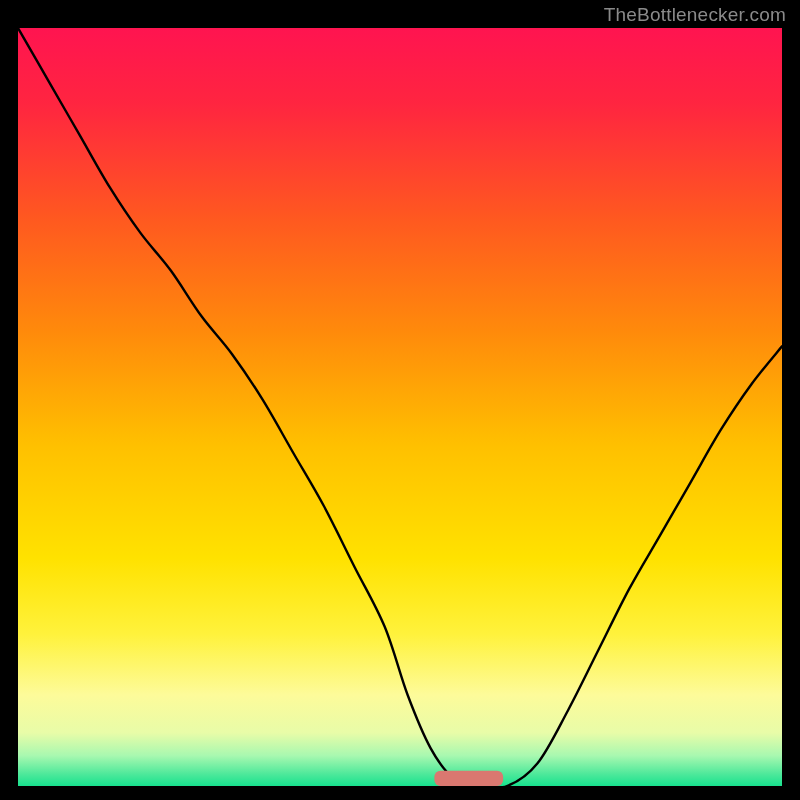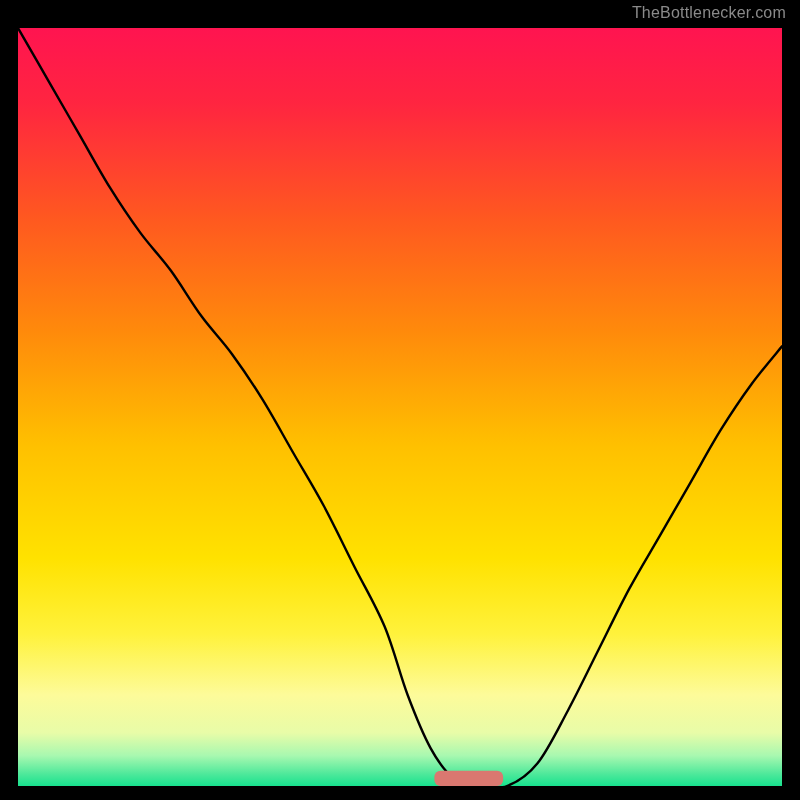--- a/index.html
+++ b/index.html
@@ -23,21 +23,21 @@
     left: 0;
     top: 0;
     width: 764px;
     height: 758px;
   }
   .watermark {
     position: absolute;
     top: 4px;
     right: 14px;
     font-family: Arial, Helvetica, sans-serif;
-    font-size: 16px;
+    font-size: 19px;
     font-weight: 500;
     color: #8a8a8a;
     letter-spacing: 0.2px;
   }
   svg {
     display: block;
   }
 </style>
 </head>
 <body>

